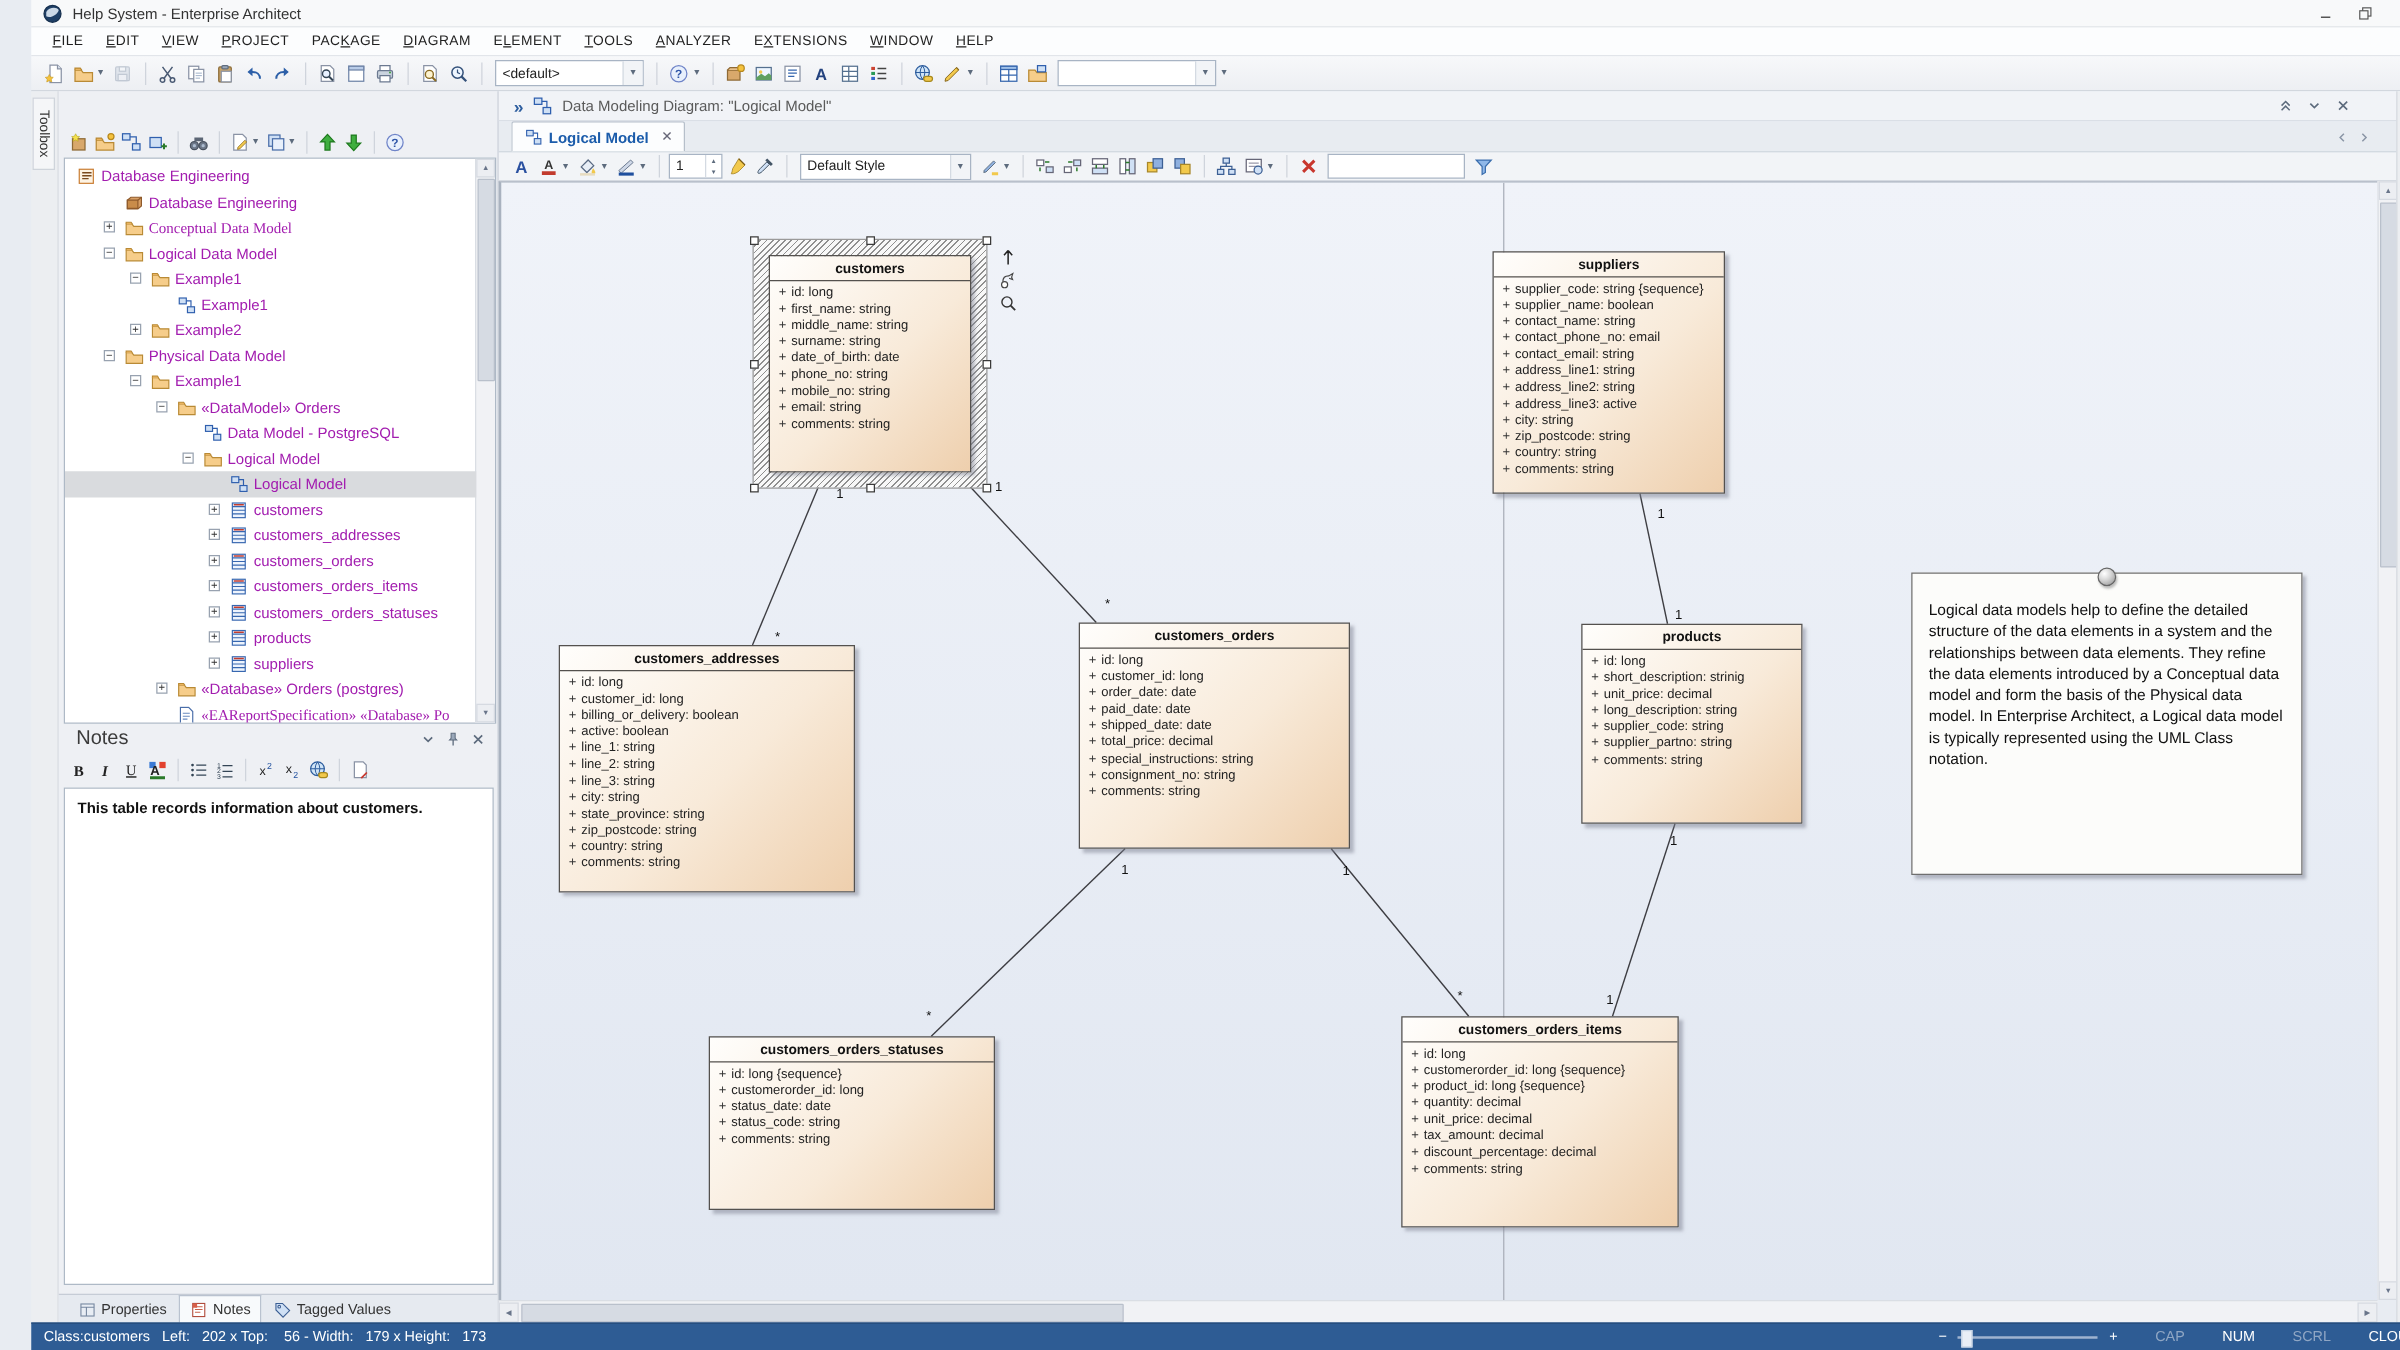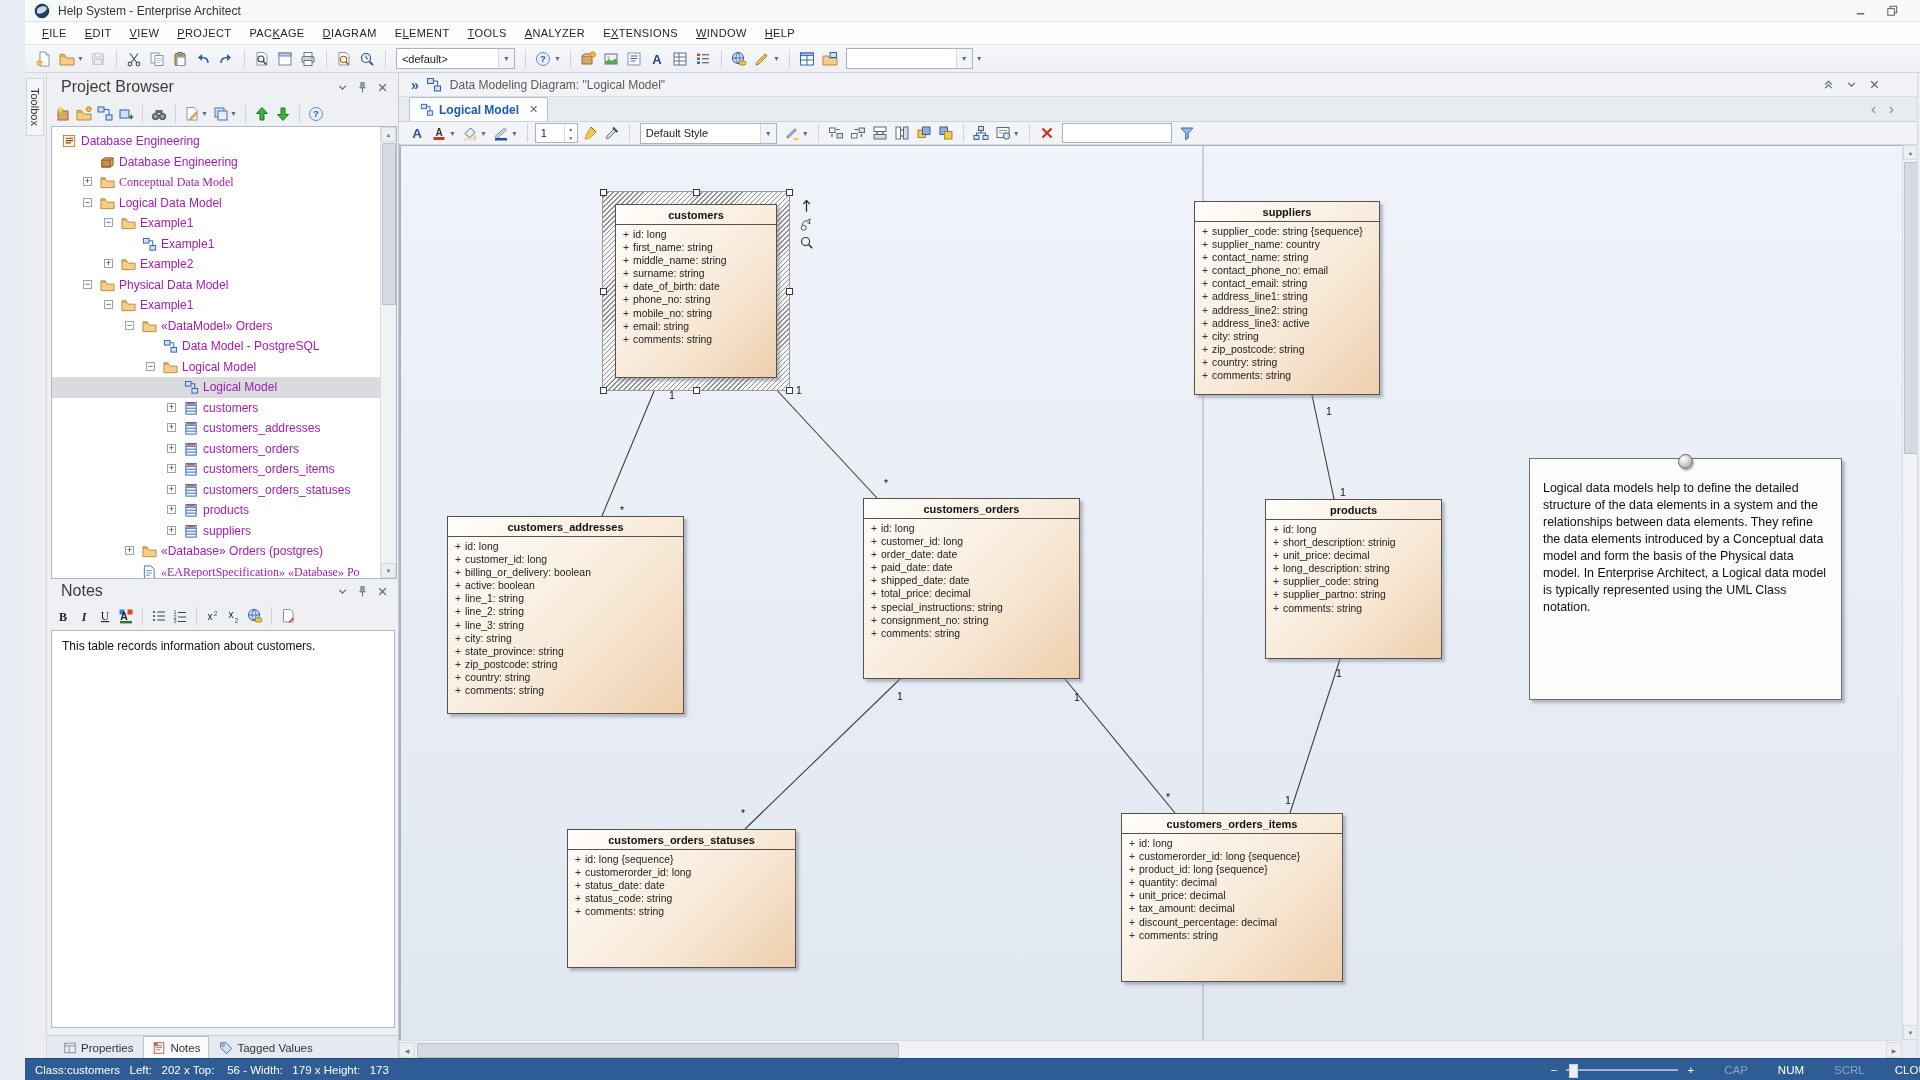--- a/index.html
+++ b/index.html
@@ -55,21 +55,21 @@
   .texp{position:absolute;top:5px;width:9px;height:9px;border:1px solid #98a2b0;background:#fff;
     font-size:9px;line-height:7px;text-align:center;color:#333;box-sizing:border-box;}
   .ticon{position:absolute;top:3px;width:15px;height:15px;}
   .ticon svg{width:15px;height:15px;}
   .tlabel{position:absolute;top:3px;color:#a21caf;}
   .vsb{position:absolute;right:0;top:0;width:15px;bottom:0;background:#f1f2f5;border-left:1px solid #dadee4;}
   .sbbtn{position:absolute;left:0;width:15px;height:15px;background:#eceef2;border:1px solid #d6dae1;
     display:flex;align-items:center;justify-content:center;font-size:6px;color:#69758a;box-sizing:border-box;}
   .sbthumb{position:absolute;left:1px;width:12px;background:#d6dbe3;border:1px solid #b9c0cb;border-radius:1px;}
   .notes-text{position:absolute;left:4px;width:344px;background:#fff;border:1px solid #aeb9c6;
-    font-size:12px;padding:8px 10px;color:#111;box-sizing:border-box;}
+    font-size:12px;padding:8px 10px;color:#111;box-sizing:border-box;font-weight:bold;}
   .ptabs{position:absolute;left:0;width:100%;height:23px;background:#e6eaf0;border-top:1px solid #c6ccd6;
     display:flex;align-items:flex-end;gap:2px;padding-left:8px;box-sizing:border-box;}
   .ptab{display:flex;align-items:center;gap:4px;font-size:11.5px;color:#333;padding:0 8px;height:21px;}
   .ptab .tico{width:14px;height:14px;}.ptab .tico svg{width:14px;height:14px;}
   .ptab.active{background:#f8fafc;border:1px solid #b9c2cf;border-bottom:none;}
   
   .bread{left:374px;top:73px;width:1546px;height:24px;background:#f1f3f7;border-bottom:1px solid #dadfe6;
     display:flex;align-items:center;gap:7px;padding:0 12px;color:#5a5a5a;font-size:12px;}
   .bread .chev{color:#2d5d9e;font-weight:bold;font-size:14px;}
   .bread .tico{width:17px;height:17px;}
@@ -344,41 +344,20 @@
       <span class="carw">▼</span>
     </span>
     <span class="ddm">▼</span>
   </div>
 
 <div class="abs left-strip">
   <div class="vtab">Toolbox</div>
 </div>
 
 <div class="abs left-panel">
-  <div class="panel-title" style="top:0;">
-    <span>Project Browser</span>
-    <span class="pt-icons">
-      <span class="tico">
-          <svg viewBox="0 0 16 16" xmlns="http://www.w3.org/2000/svg">
-            <path d="M4 6l4 4 4-4" fill="none" stroke="#5d6b7d" stroke-width="1.6"></path>
-          </svg>
-        </span>
-      <span class="tico">
-          <svg viewBox="0 0 16 16" xmlns="http://www.w3.org/2000/svg">
-            <path d="M6 2h4v5l1.5 1.5h-7L6 7z" fill="#9aa8ba" stroke="#5d6b7d"></path>
-            <path d="M8 8.5V14" stroke="#5d6b7d" stroke-width="1.3"></path>
-          </svg>
-        </span>
-      <span class="tico">
-          <svg viewBox="0 0 16 16" xmlns="http://www.w3.org/2000/svg">
-            <path d="M4 4l8 8M12 4l-8 8" stroke="#5d6b7d" stroke-width="1.6"></path>
-          </svg>
-        </span>
-    </span>
-  </div>
   <div class="ptool" style="top:28px;" id="pb-toolbar">
       <span class="tico">
         <svg viewBox="0 0 16 16" xmlns="http://www.w3.org/2000/svg">
           <rect x="3" y="5" width="10" height="9" fill="#d8a86b" stroke="#8f6a35"></rect>
           <path d="M5.5 1l1 2 2.2.3-1.6 1.5.4 2.2-2-1.1-2 1.1.4-2.2L2.3 3.3 4.5 3z" fill="#f5e04c" stroke="#b8a81e" stroke-width=".5"></path>
         </svg>
       </span>
       <span class="tico">
         <svg viewBox="0 0 16 16" xmlns="http://www.w3.org/2000/svg">
           <path d="M1 6h5l1.5 2H15v6H1z" fill="#f6cd8a" stroke="#b98a35"></path>
@@ -1135,21 +1114,21 @@
     </div>
     <div class="entity" style="left: 793px; top: 55px; width: 186px; height: 194px;">
       <div class="ehead">suppliers</div>
       <div class="ebody">
         <div class="erow">
           <span class="pl">+</span>
           <span>supplier_code: string {sequence}</span>
         </div>
         <div class="erow">
           <span class="pl">+</span>
-          <span>supplier_name: country</span>
+          <span>supplier_name: boolean</span>
         </div>
         <div class="erow">
           <span class="pl">+</span>
           <span>contact_name: string</span>
         </div>
         <div class="erow">
           <span class="pl">+</span>
           <span>contact_phone_no: email</span>
         </div>
         <div class="erow">

